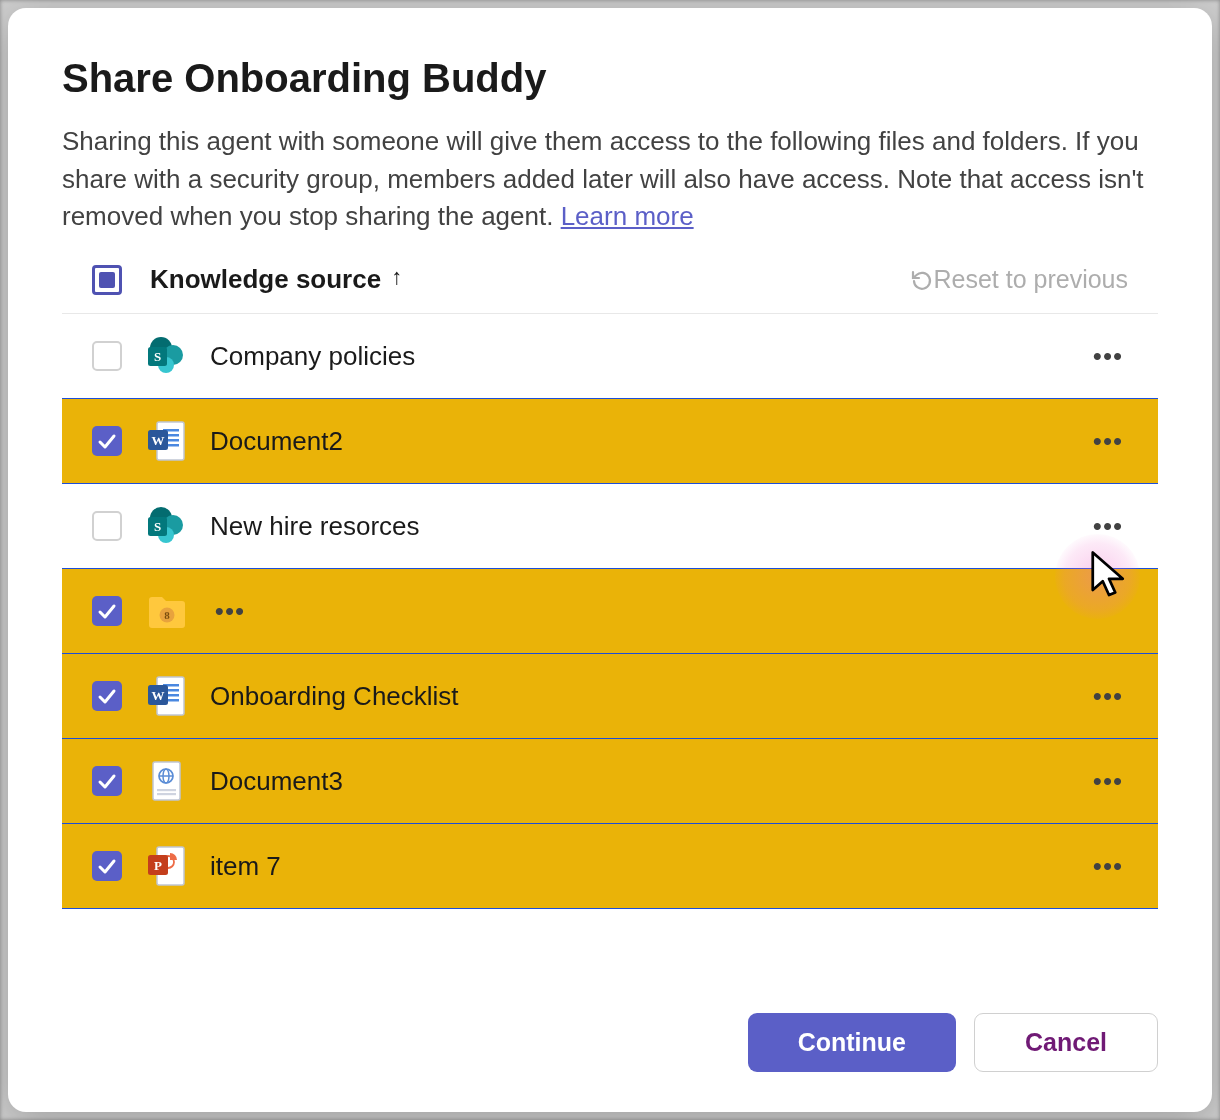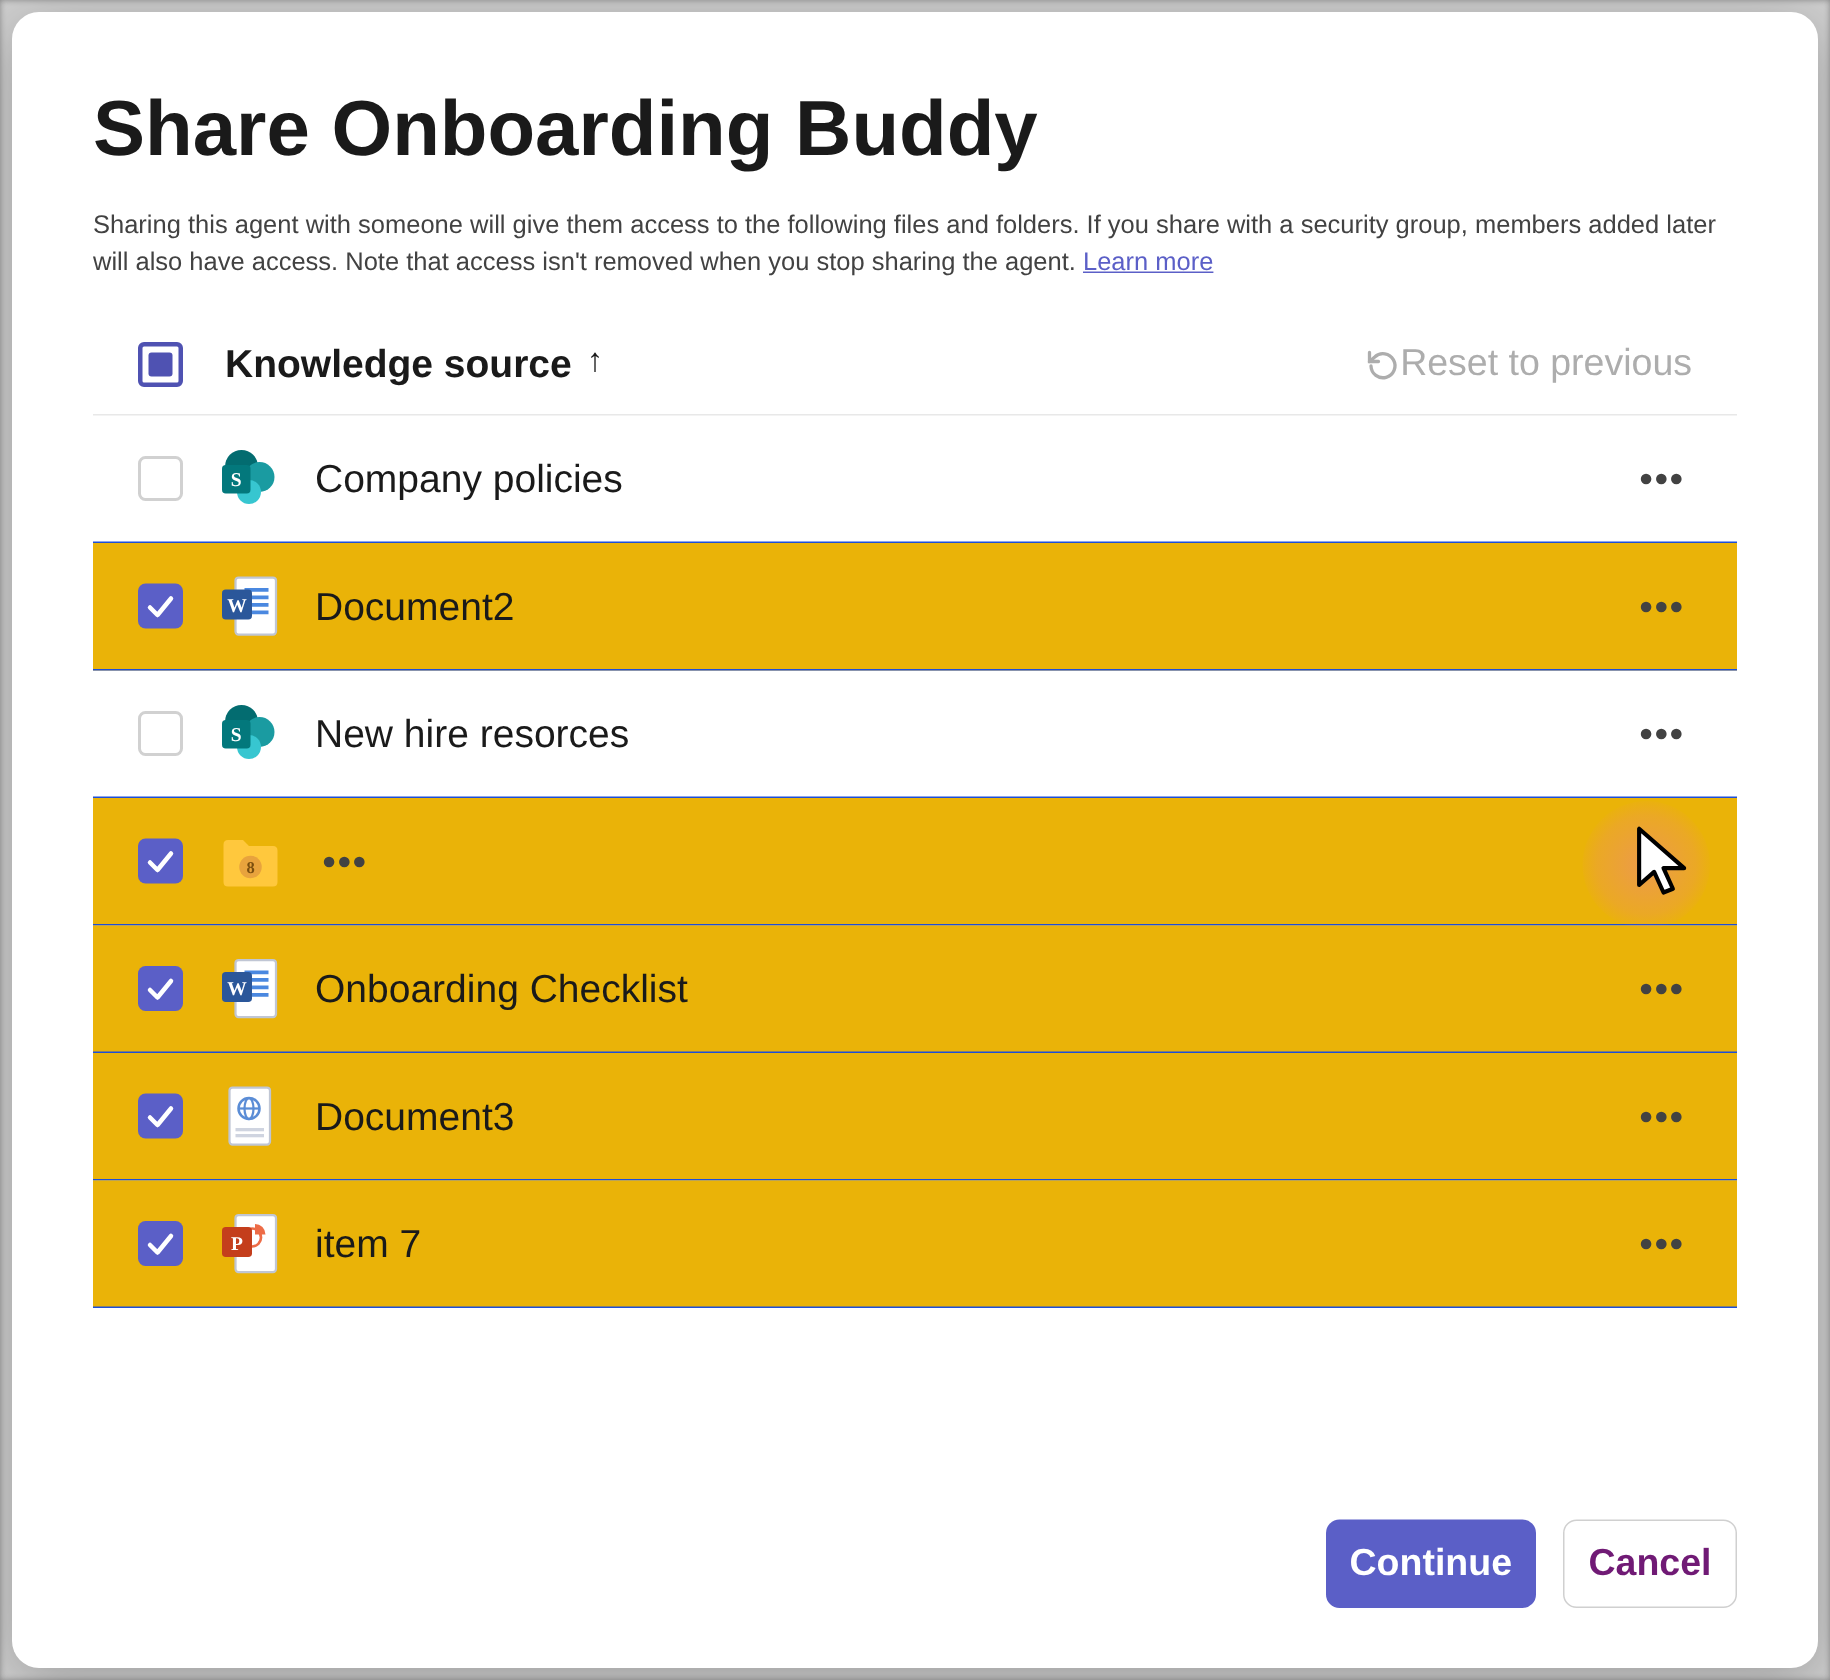--- a/index.html
+++ b/index.html
@@ -24,30 +24,30 @@
       right: 8px;
       bottom: 8px;
       background: #fff;
       border-radius: 18px;
       box-shadow: 0 8px 40px rgba(0,0,0,0.25);
       padding: 48px 54px 40px 54px;
       display: flex;
       flex-direction: column;
     }
     .title {
-      font-size: 52px;
+      font-size: 40px;
       font-weight: 700;
       color: #1a1a1a;
       margin-bottom: 22px;
     }
     .description {
-      font-size: 17px;
+      font-size: 26px;
       line-height: 1.45;
       color: #424242;
-      margin-bottom: 30px;
+      margin-bottom: 18px;
     }
     .description a {
       color: #5b5fc7;
       text-decoration: underline;
     }
     .list-header {
       display: flex;
       align-items: center;
       padding: 10px 30px 18px 30px;
       gap: 28px;
@@ -160,21 +160,21 @@
     }
     .footer {
       display: flex;
       justify-content: flex-end;
       gap: 18px;
       padding-top: 28px;
     }
     .btn {
       font-size: 25px;
       font-weight: 600;
-      padding: 14px 16px;
+      padding: 14px 50px;
       border-radius: 9px;
       cursor: pointer;
       border: none;
     }
     .btn-primary {
       background: #5b5fc7;
       color: #fff;
     }
     .btn-secondary {
       background: #fff;

